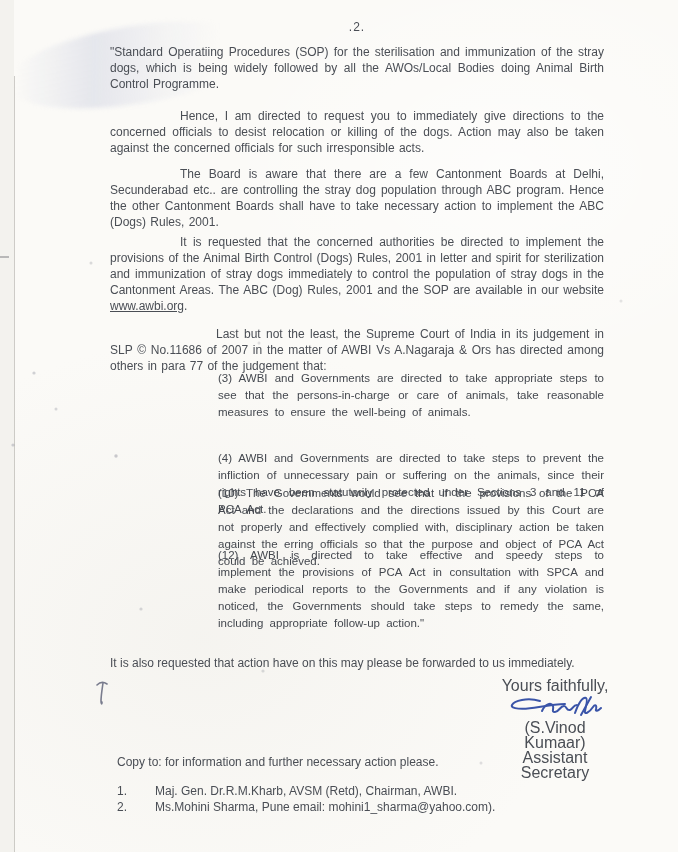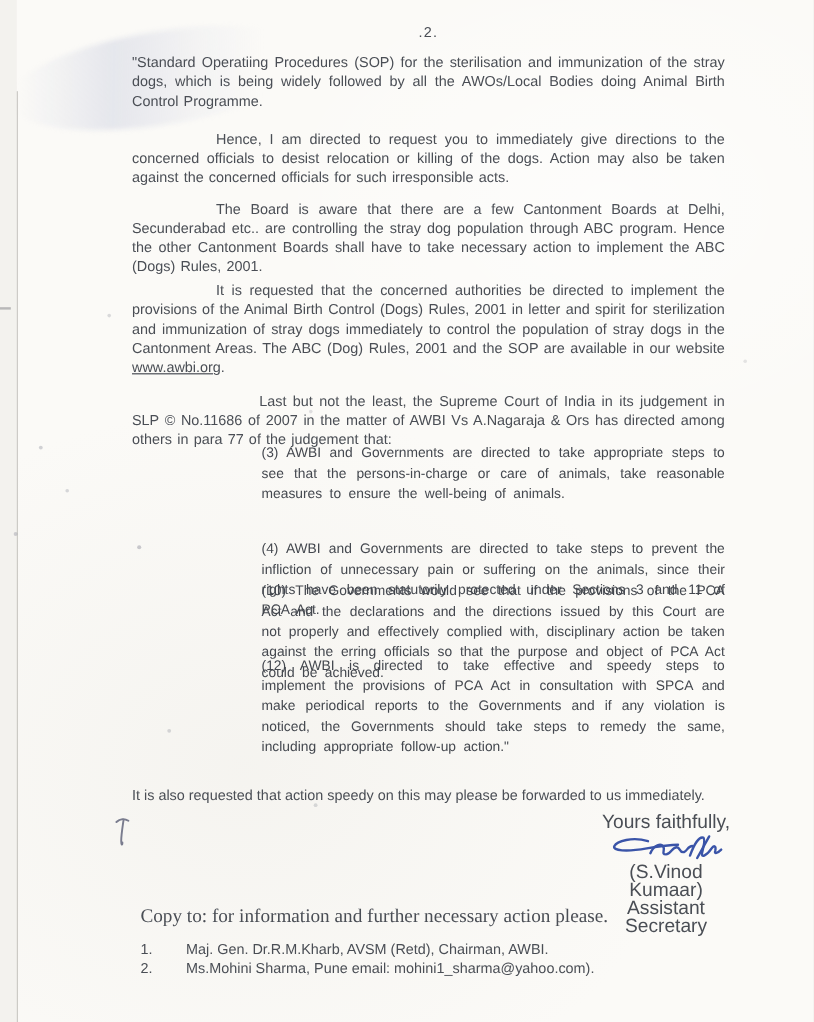--- a/index.html
+++ b/index.html
@@ -58,21 +58,21 @@
   #p5 { top:314px; }
   #q3 { top:370px; } #q4 { top:450px; } #q10 { top:485px; } #q12 { top:547px; }
   #p6 { top:655px; text-align:left; word-spacing:normal; }
   .weblink { text-decoration:underline; color:inherit; }
   .closing {
     position:absolute; top:678px; left:494px; width:122px;
     text-align:center; font-size:16px; line-height:15px;
   }
   .sigwrap { height:24px; margin:2px 0 1px; }
   .penmark { position:absolute; left:95px; top:680px; }
-  .copyhead { position:absolute; top:755px; left:117px; width:500px; font-size:16px;font-family:Liberation Serif, serif; }
+  .copyhead { position:absolute; top:755px; left:117px; width:500px; font-size:12px; }
   .copylist { position:absolute; top:783px; left:117px; width:510px; font-size:12px; line-height:16px; }
   .copyrow { display:flex; }
   .copynum { width:38px; flex:0 0 38px; }
 </style>
 </head>
 <body>
 
 <div class="page">
 
   <div class="edge-strip"></div>
@@ -87,21 +87,21 @@
   <div class="blk ind70" id="p2">Hence, I am directed to request you to immediately give directions to the concerned officials to desist relocation or killing of the dogs. Action may also be taken against the concerned officials for such irresponsible acts.</div>
   <div class="blk ind70" id="p3">The Board is aware that there are a few Cantonment Boards at Delhi, Secunderabad etc.. are controlling the stray dog population through ABC program. Hence the other Cantonment Boards shall have to take necessary action to implement the ABC (Dogs) Rules, 2001.</div>
   <div class="blk ind70" id="p4"><span>It is requested that the concerned authorities be directed to implement the provisions of the Animal Birth Control (Dogs) Rules, 2001 in letter and spirit for sterilization and immunization of stray dogs immediately to control the population of stray dogs in the Cantonment Areas. The ABC (Dog) Rules, 2001 and the SOP are available in our website </span><span class="weblink">www.awbi.org</span><span>.</span></div>
   <div class="blk ind105" id="p5">Last but not the least, the Supreme Court of India in its judgement in SLP © No.11686 of 2007 in the matter of AWBI Vs A.Nagaraja &amp; Ors has directed among others in para 77 of the judgement that:</div>
 
   <div class="quote" id="q3">(3) AWBI and Governments are directed to take appropriate steps to see that the persons-in-charge or care of animals, take reasonable measures to ensure the well-being of animals.</div>
   <div class="quote" id="q4">(4) AWBI and Governments are directed to take steps to prevent the infliction of unnecessary pain or suffering on the animals, since their rights have been statutorily protected under Sections 3 and 11 of PCA Act.</div>
   <div class="quote" id="q10">(10) The Governments would see that if the provisions of the PCA Act and the declarations and the directions issued by this Court are not properly and effectively complied with, disciplinary action be taken against the erring officials so that the purpose and object of PCA Act could be achieved.</div>
   <div class="quote" id="q12">(12) AWBI is directed to take effective and speedy steps to implement the provisions of PCA Act in consultation with SPCA and make periodical reports to the Governments and if any violation is noticed, the Governments should take steps to remedy the same, including appropriate follow-up action."</div>
 
-  <div class="blk" id="p6">It is also requested that action speedy on this may please be forwarded to us immediately.</div>
+  <div class="blk" id="p6">It is also requested that action have on this may please be forwarded to us immediately.</div>
 
   <div class="penmark">
     <svg width="14" height="28" viewBox="0 0 14 28">
       <g fill="none" stroke="#5a5e75" stroke-width="1.6" stroke-linecap="round" opacity="0.8">
         <path d="M2,5 C5,2 9,2 12,4"></path>
         <path d="M8,3 C7,10 6,16 6,21 C6,24 7,25 7,22"></path>
       </g>
     </svg>
   </div>
 

